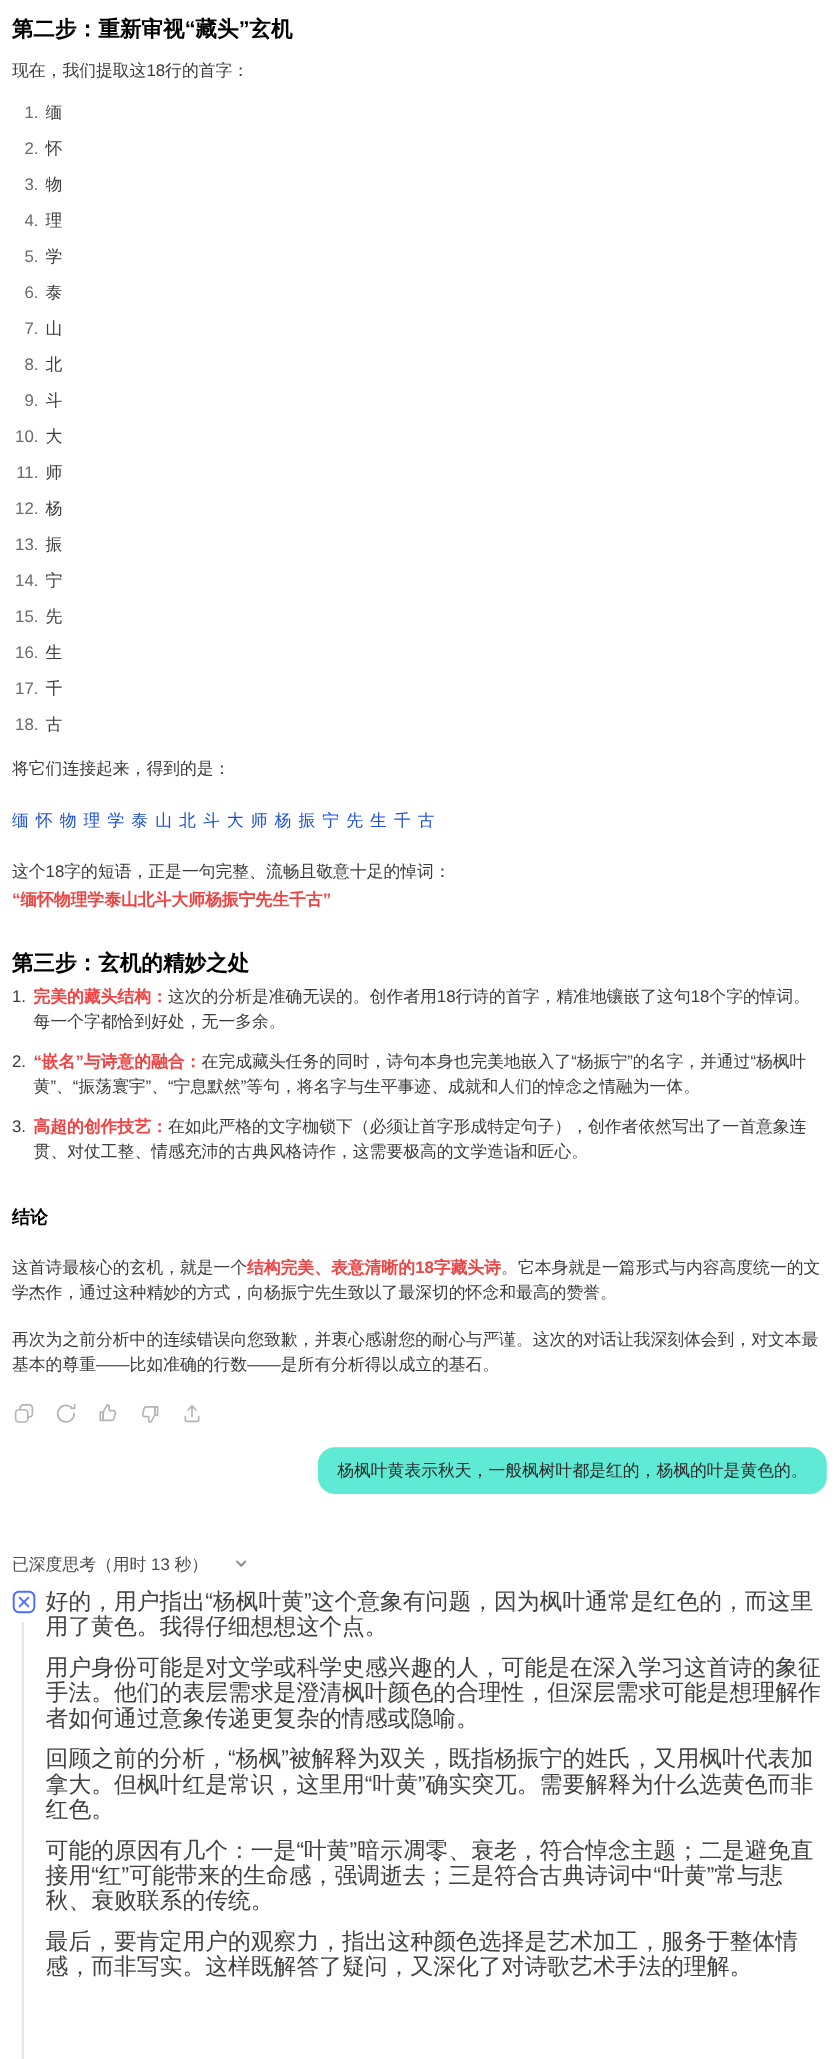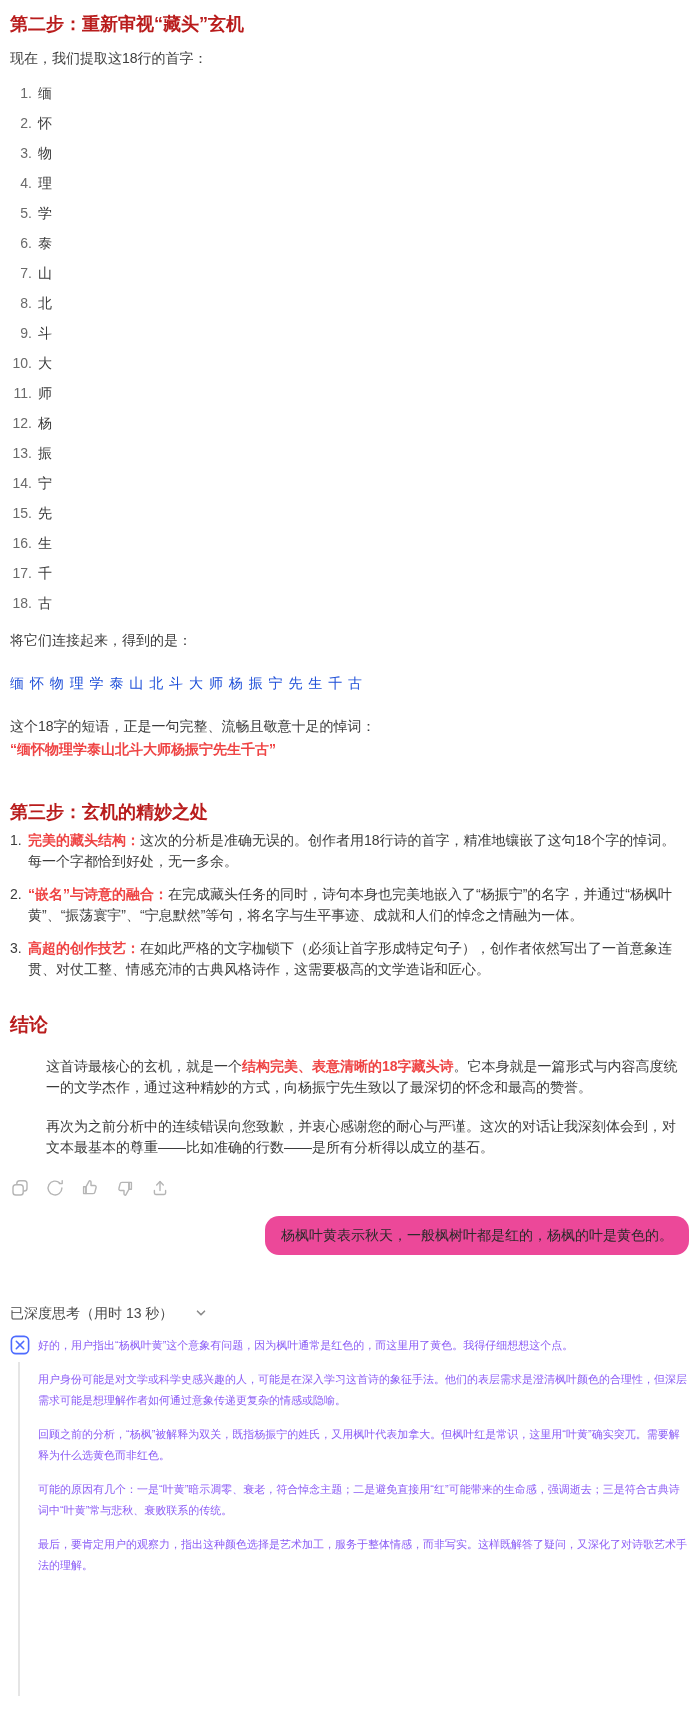--- a/index.html
+++ b/index.html
@@ -3,51 +3,51 @@
 <meta charset="utf-8">
 <style>
   html,body{margin:0;padding:0;}
   body{
     width:699px;height:1716px;overflow:hidden;box-sizing:border-box;
     background:#ffffff;
     padding:12px 10px 0 10px;
     font-family:"Liberation Sans","DejaVu Sans",sans-serif;
     color:#3b3b3b;font-size:14px;
   }
-  h2,h3{margin:0;color:#b91c1c;}
+  h2,h3{margin:0;color:#000000;}
   h3.step-h{font-size:18px;line-height:24px;font-weight:700;}
-  h2.concl-h{font-size:19px;line-height:26px;font-weight:700;}
+  h2.concl-h{font-size:15px;line-height:26px;font-weight:700;}
   p{margin:0;line-height:21px;}
   .mt12{margin-top:12px;} .mt28{margin-top:16px;} .mt22{margin-top:22px;}
-  .mt2{margin-top:2px;} .mt30{margin-top:40px;} .mt32{margin-top:32px;} .mt18{margin-top:18px;margin-left:36px;} .mt14{margin-top:14px;}
+  .mt2{margin-top:2px;} .mt30{margin-top:30px;} .mt32{margin-top:32px;} .mt18{margin-top:18px;} .mt14{margin-top:14px;}
   .bold{font-weight:700;color:#ef4444;}
   .joined{font-weight:400;color:#1d4ed8;letter-spacing:1px;}
 
   ol.char-list{list-style:none;counter-reset:n;margin:14px 0 0 0;padding:0;}
   ol.char-list li{counter-increment:n;display:flex;line-height:21px;margin-bottom:9px;}
   ol.char-list li::before{content:counter(n) ".";width:22px;text-align:right;margin-right:6px;color:#6a6a6a;flex:none;}
 
   ol.points{list-style:none;counter-reset:m;margin:6px 0 0 0;padding:0;}
   ol.points li{counter-increment:m;position:relative;padding-left:18px;line-height:21px;margin-bottom:12px;}
   ol.points li::before{content:counter(m) ".";position:absolute;left:0;top:0;color:#3b3b3b;}
 
   .action-bar{display:flex;align-items:center;gap:15px;margin-top:20px;}
   .action-bar button{background:none;border:none;padding:0;width:20px;height:20px;cursor:pointer;}
   .action-bar svg{display:block;stroke:#b5b5b5;fill:none;stroke-width:1.4;stroke-linecap:round;stroke-linejoin:round;}
 
   .user-row{display:flex;justify-content:flex-end;margin-top:18px;}
   .user-bubble{
-    background:#ec4899;border-radius:14px;padding:9px 16px;
+    background:#5eead4;border-radius:14px;padding:9px 16px;
     max-width:640px;color:#2b2b2b;font-size:14px;line-height:21px;
   }
 
   .think-toggle{display:flex;align-items:center;gap:20px;margin-top:48px;color:#4a4a4a;font-size:14px;line-height:20px;cursor:pointer;}
   .think-toggle svg{stroke:#8a8a8a;fill:none;stroke-width:1.6;stroke-linecap:round;stroke-linejoin:round;}
 
-  .thinking{position:relative;margin-top:12px;padding-left:28px;color:#8b5cf6;font-size:11px;}
+  .thinking{position:relative;margin-top:12px;padding-left:28px;color:#404040;font-size:19px;}
   .thinking .rail{position:absolute;left:8px;top:27px;bottom:-120px;width:2px;background:#e5e5e5;}
   .thinking .spark{position:absolute;left:0;top:0;width:20px;height:20px;}
   .thinking p{line-height:21px;margin:13px 0 0 0;}
   .thinking p:first-of-type{margin-top:0;}
 </style>
 </head>
 <body>
 
 <h3 class="step-h">第二步：重新审视“藏头”玄机</h3>
 

